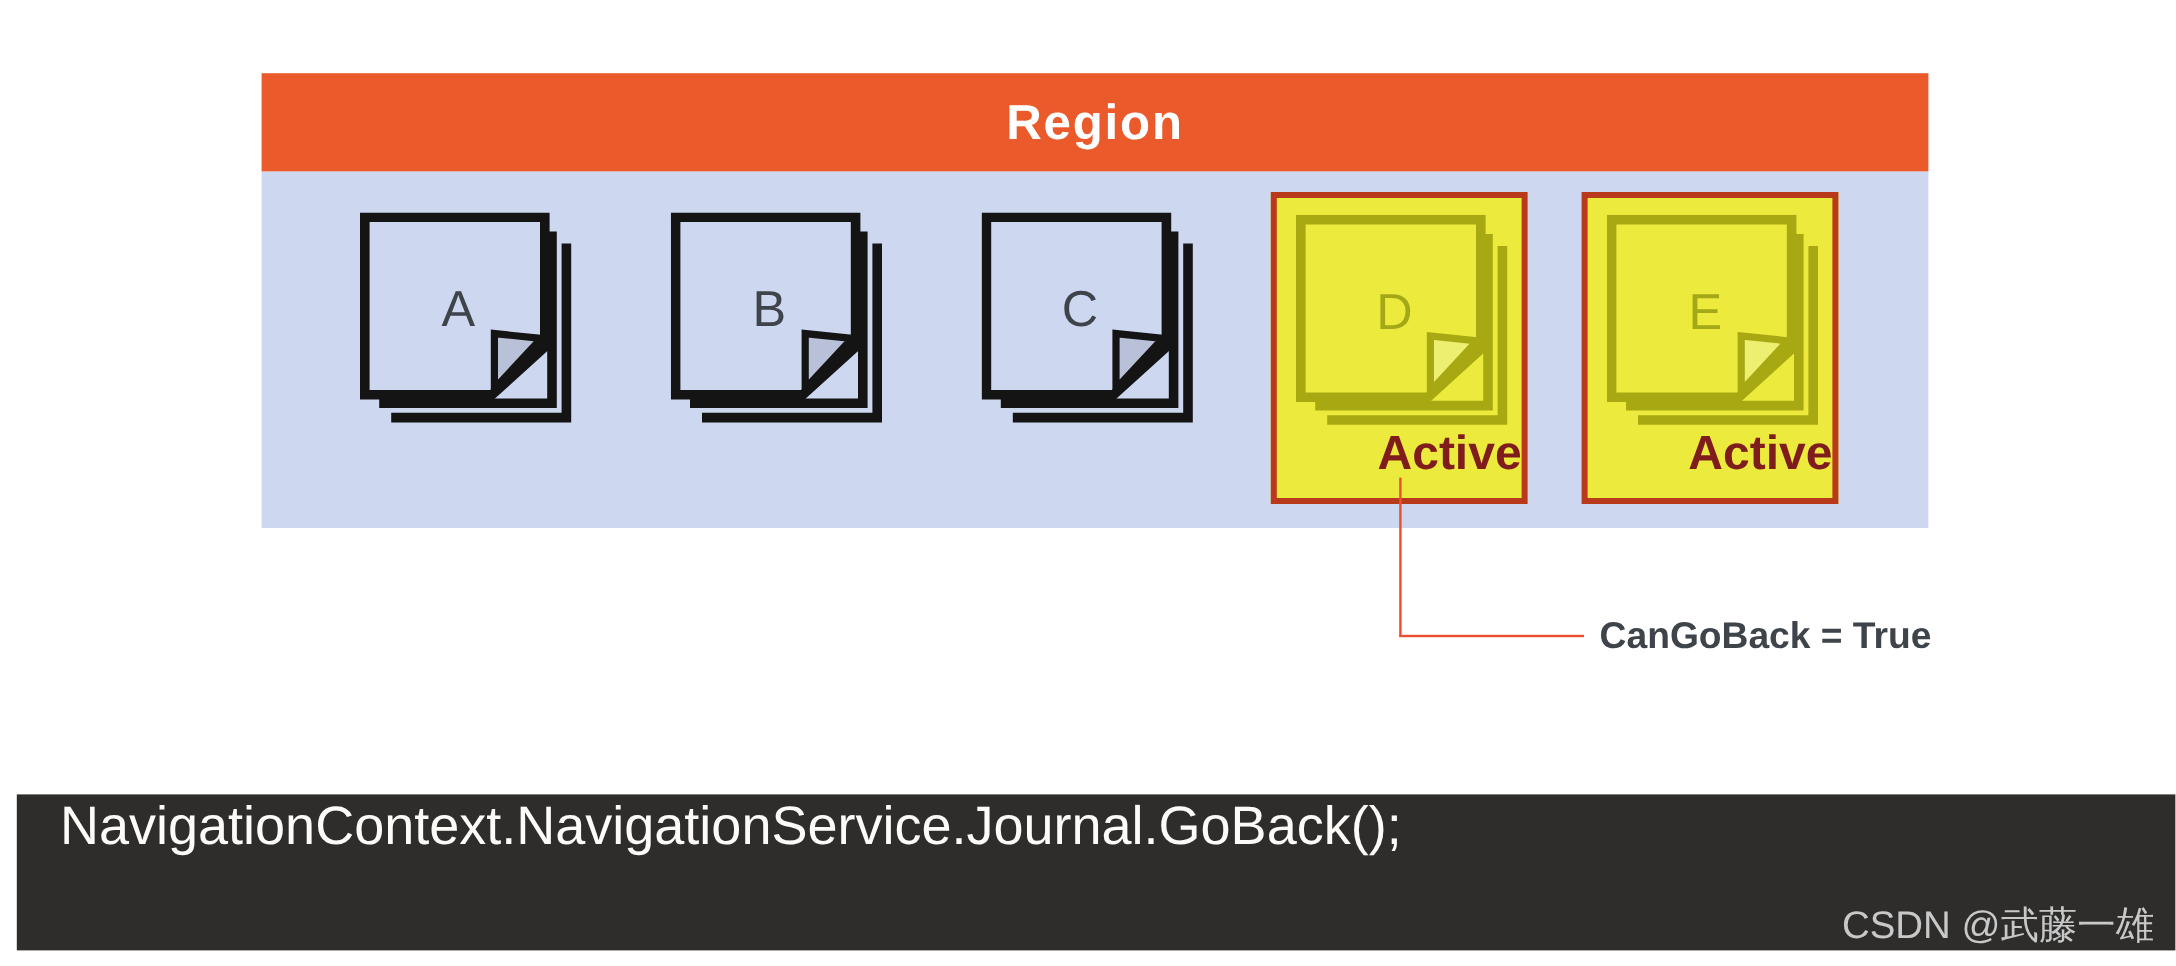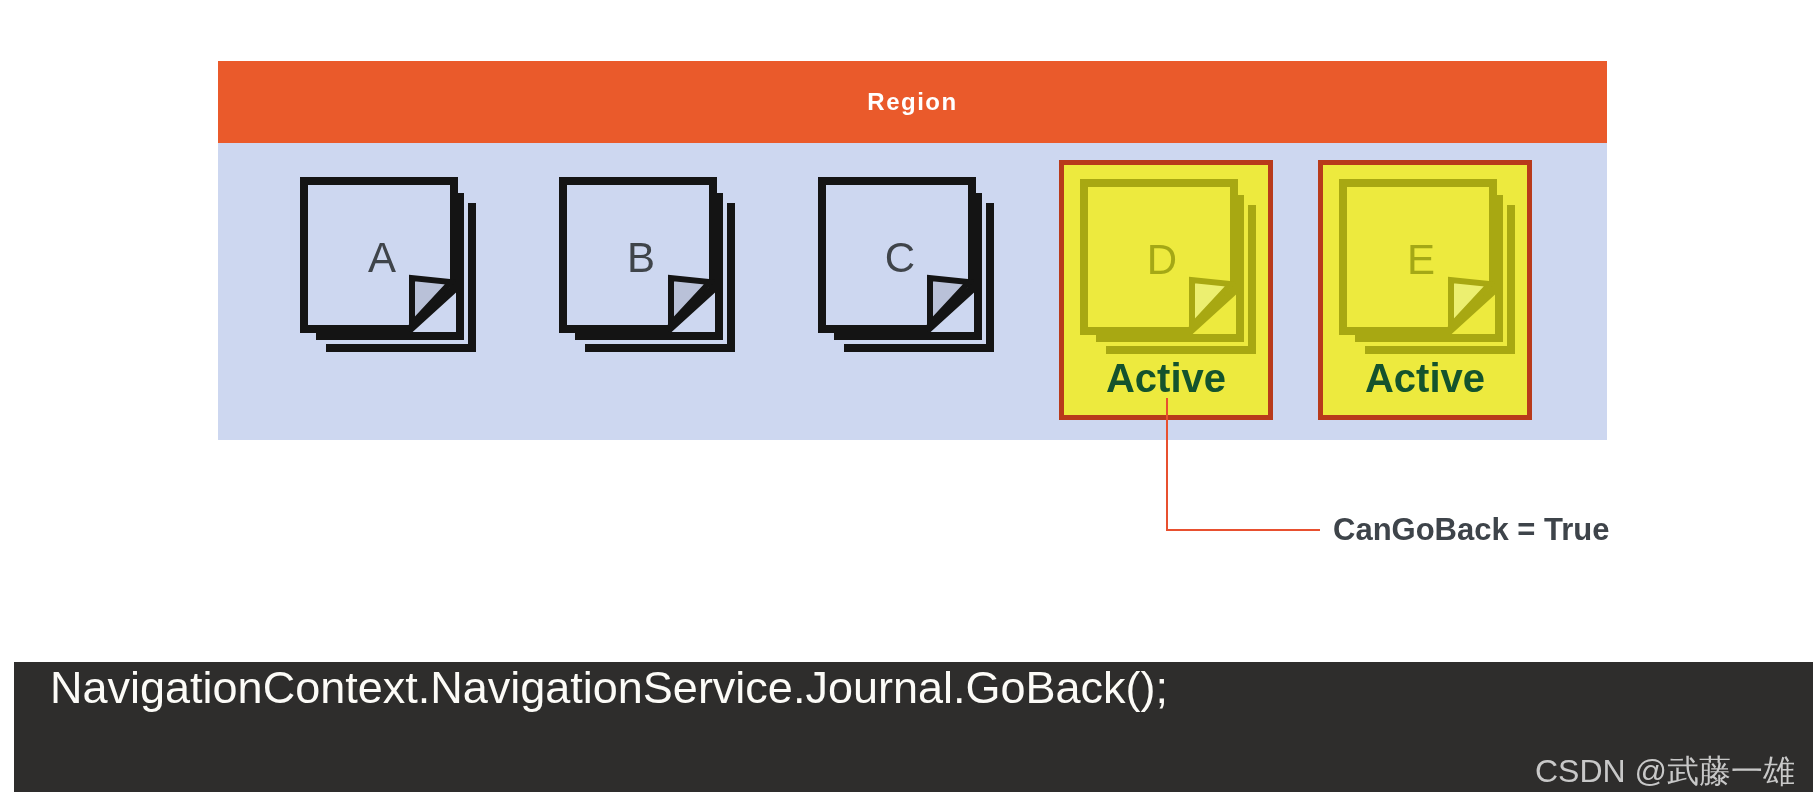--- a/index.html
+++ b/index.html
@@ -8,21 +8,21 @@
     background:#ffffff;
     font-family:"Liberation Sans", sans-serif;
   }
   .abs{position:absolute;}
 
   
   .region-header{
     left:218px;top:61px;width:1389px;height:82px;
     background:#EA5A2B;color:#ffffff;
     display:flex;align-items:center;justify-content:center;
-    font-size:24px;font-weight:bold;letter-spacing:1.5px;
+    font-size:41px;font-weight:bold;letter-spacing:1.5px;
   }
   .region-body{
     left:218px;top:143px;width:1389px;height:297px;
     background:#CDD7F0;
   }
 
   
   .page-icon{position:absolute;width:180px;height:180px;}
   .page-icon .outline{fill:none;stroke:var(--stroke);stroke-width:8;}
   .page-icon .flap{fill:var(--flapfill);stroke:var(--stroke);stroke-width:6;}
@@ -35,21 +35,21 @@
   .page-icon.lit{--stroke:#A8A812;--flapfill:#ECEF70;--letter:#A4A816;}
 
   
   .active-box{
     width:214px;height:260px;top:160px;
     background:#EDEA3E;border:5px solid #B83A1B;box-sizing:border-box;
   }
   .active-box .page-icon{left:16px;top:14px;}
   .active-label{
     position:absolute;left:0;right:0;bottom:14px;
-    text-align:center;font-size:40px;font-weight:600;color:#14532d;
+    text-align:right;font-size:40px;font-weight:600;color:#7f1d1d;
   }
 
   
   .conn-v{left:1166px;top:398px;width:2px;height:132px;background:#E8502F;}
   .conn-h{left:1166px;top:529px;width:154px;height:2px;background:#E8502F;}
   .annotation{
     left:1333px;top:508px;height:44px;line-height:44px;
     font-size:31px;font-weight:bold;color:#3E444A;white-space:nowrap;
   }
 

